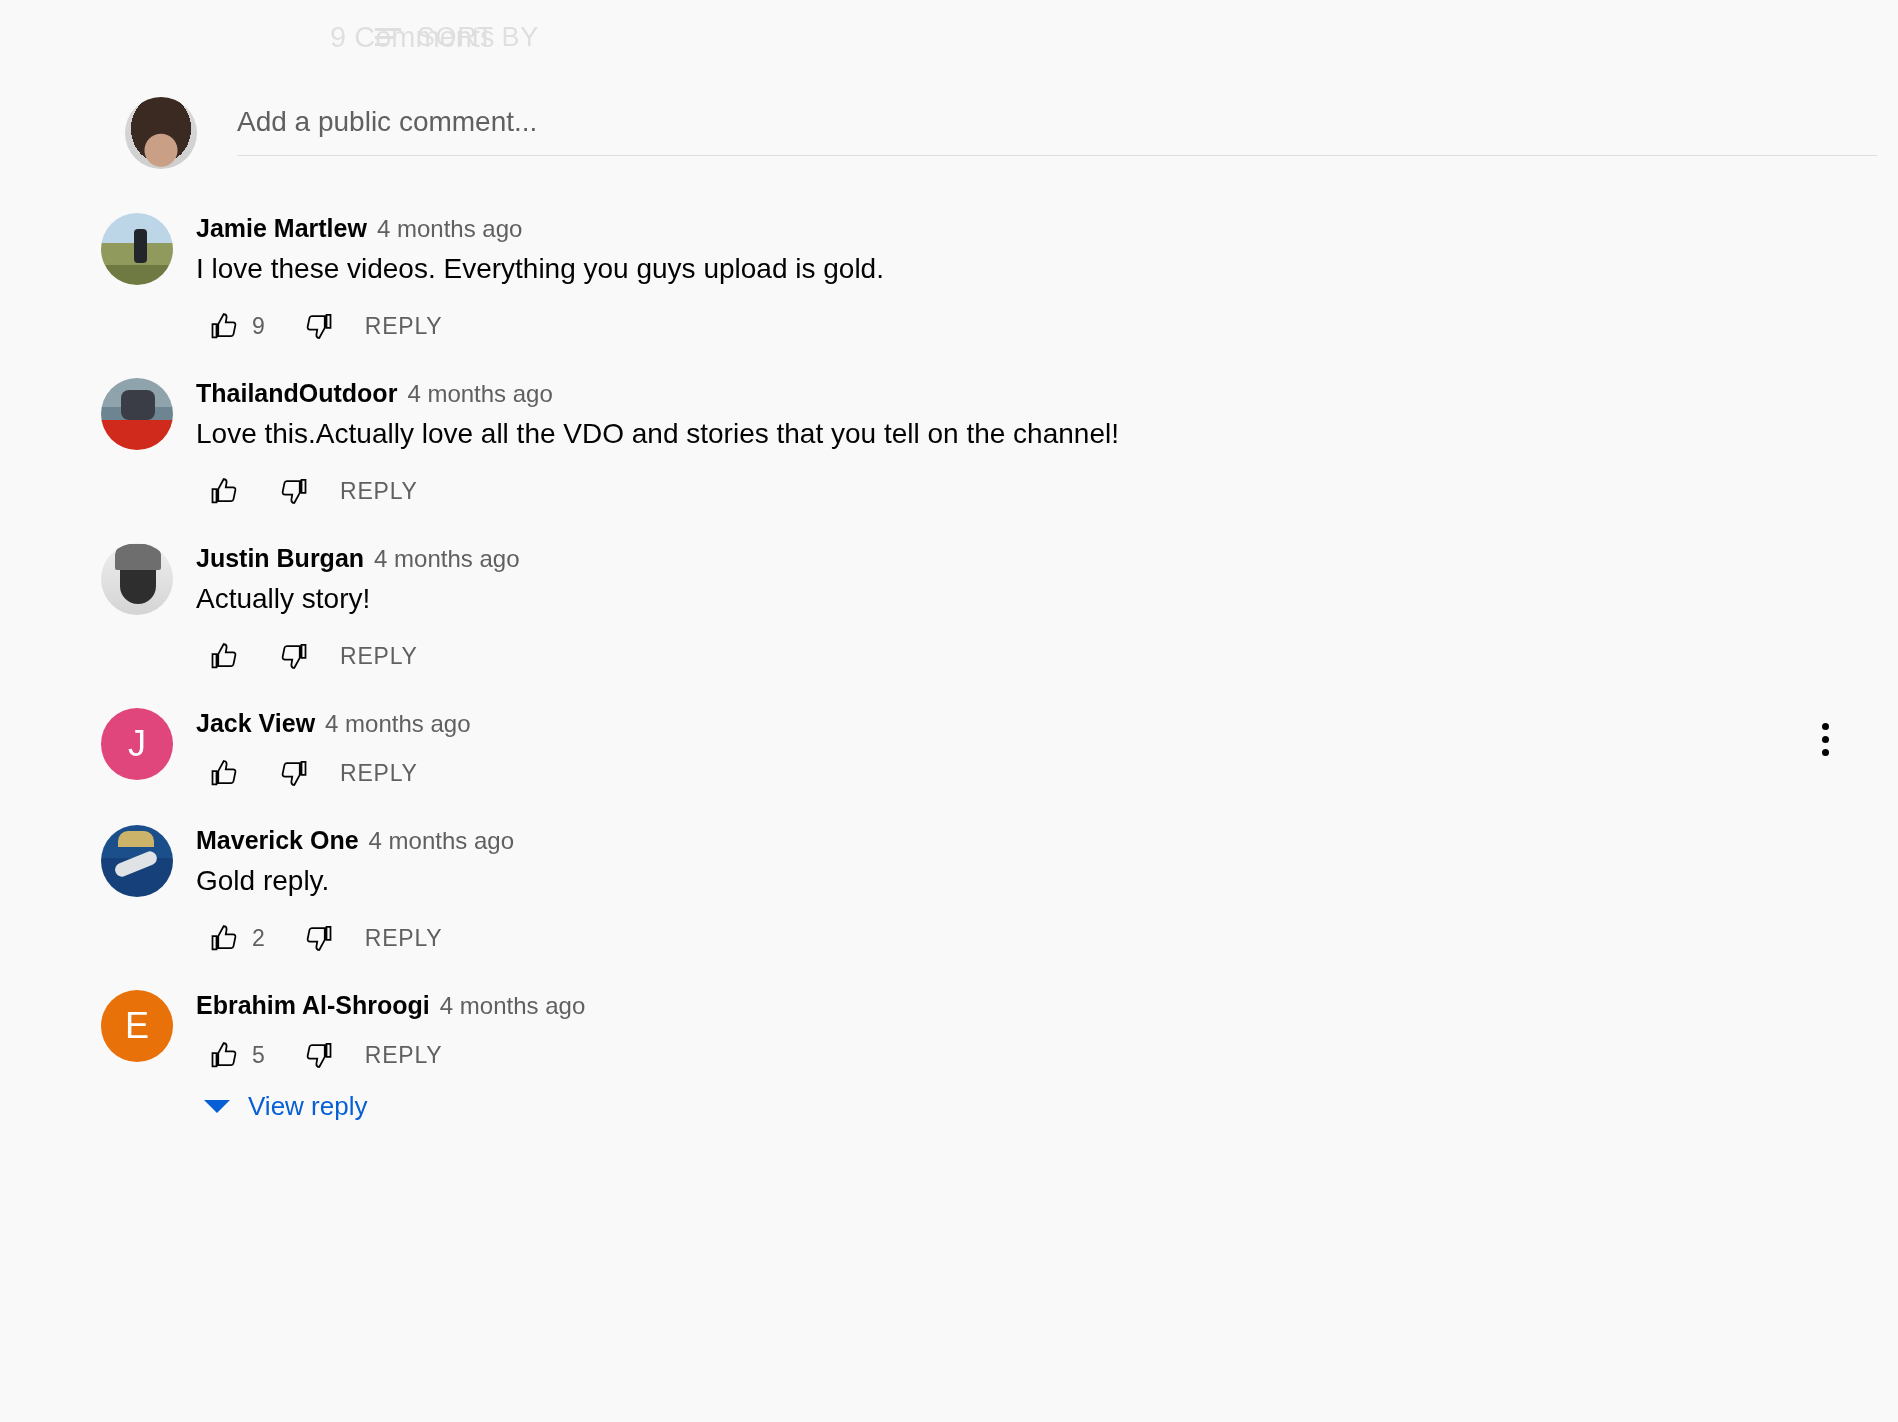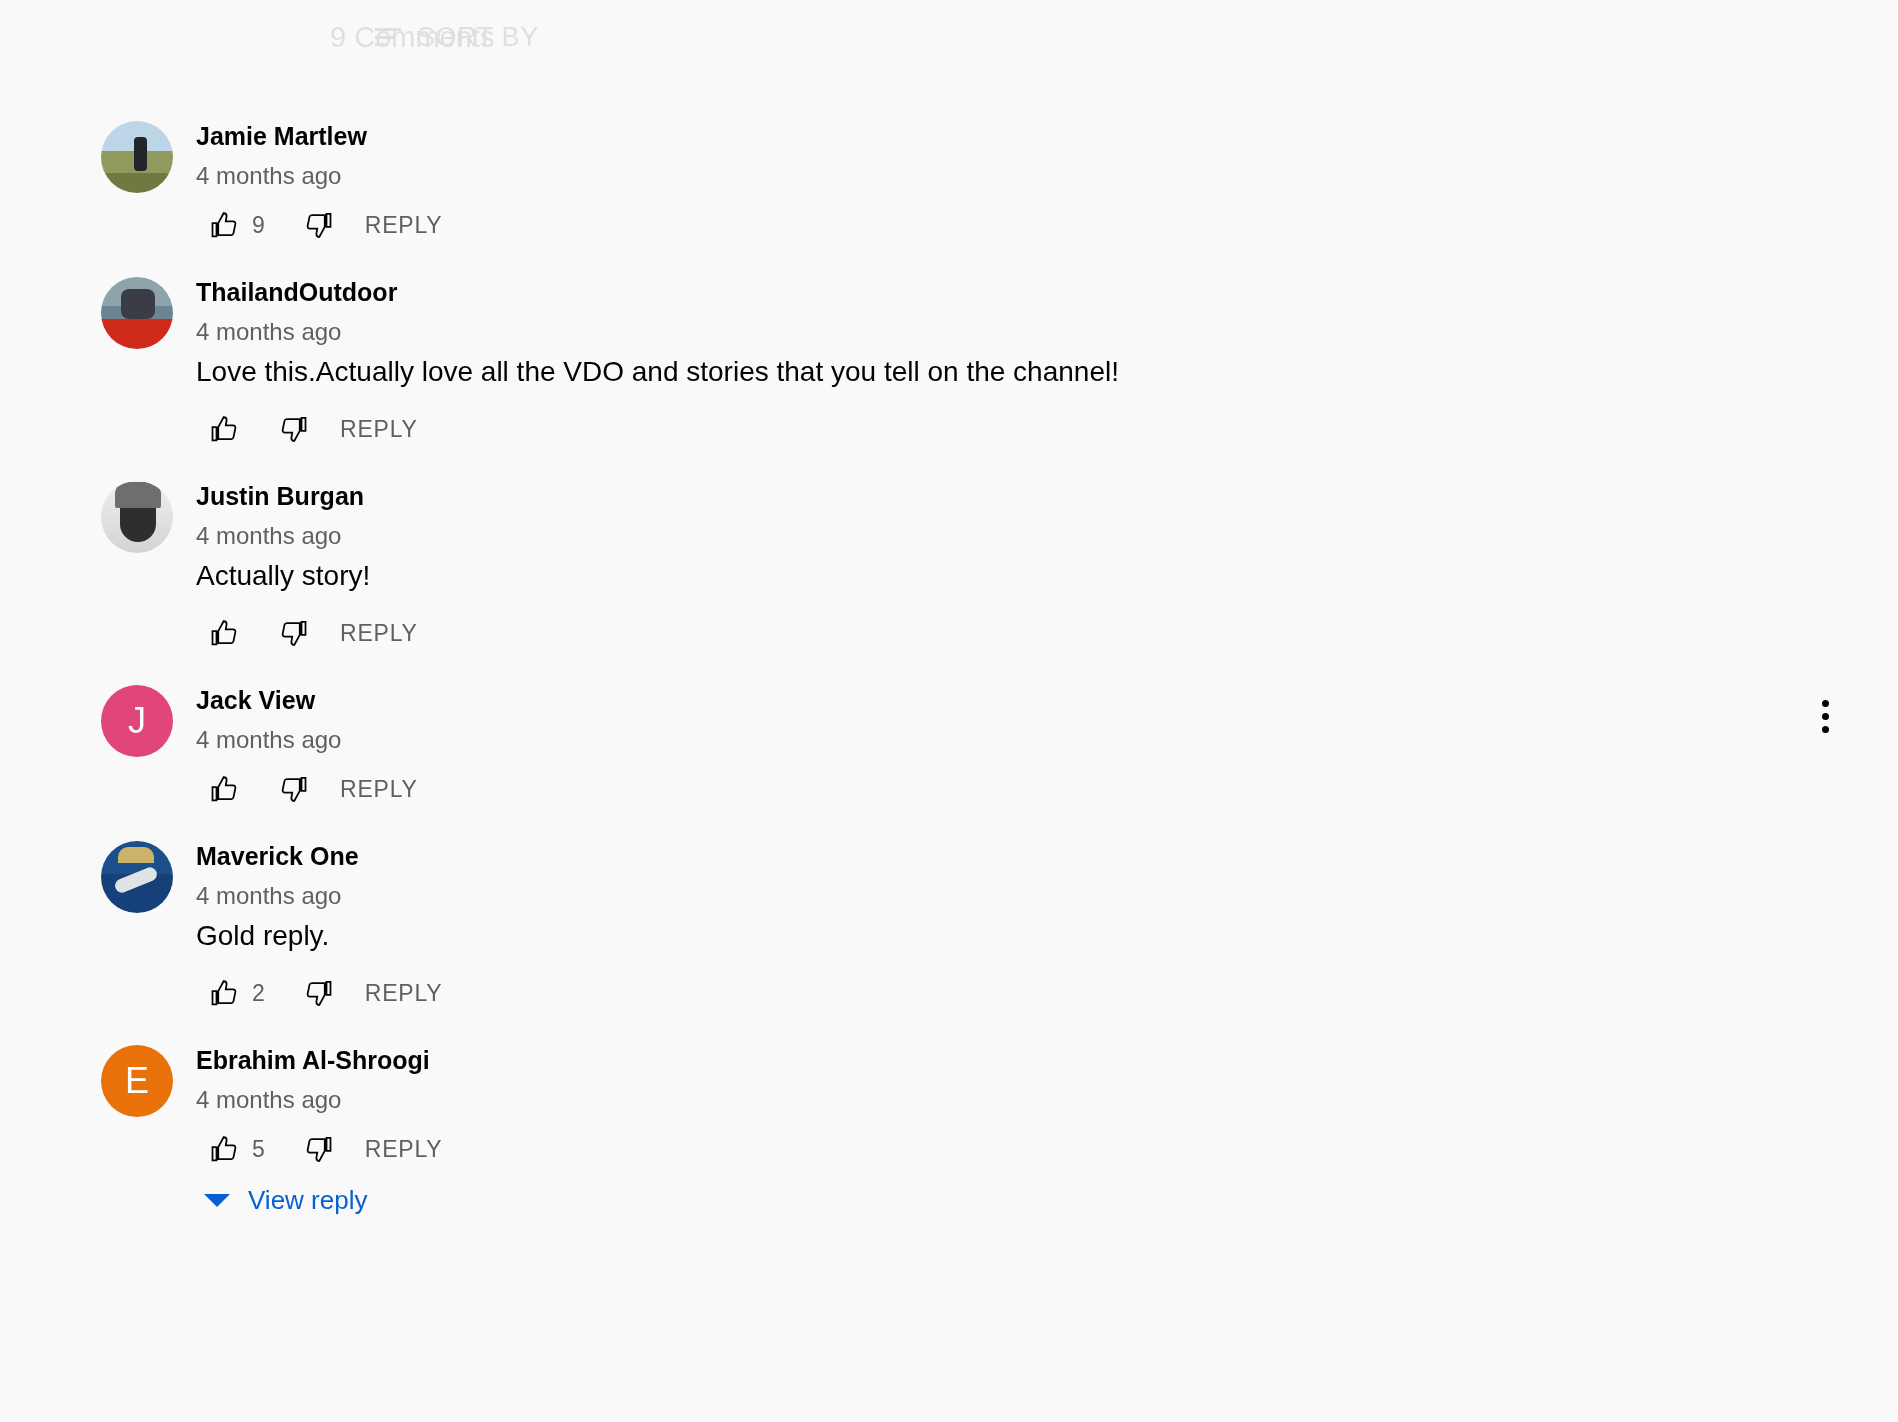--- a/index.html
+++ b/index.html
@@ -185,21 +185,20 @@
     display: flex;
     padding: 0 0 0 101px;
     margin-top: 24px;
   }
   .comment-body { margin-left: 23px; width: 1600px; }
 
   .comment-head {
     display: flex; align-items: baseline; gap: 10px;
     line-height: 30px;
     margin-bottom: 6px;
-    flex-direction: column;
   }
   .author {
     font-size: 25px;
     font-weight: 700;
     color: #030303;
     cursor: pointer;
   }
   .timestamp {
     font-size: 24px;
     color: #606060;
@@ -343,29 +342,36 @@
           <i></i>
           <i></i>
       </span>
       <span class="behind-sort">SORT BY</span>
     </div>
   </div>
 
 
   <div id="comments">
 
+    <div class="add-comment">
+      <div class="avatar av-user"></div>
+      <div class="field">
+        <div class="placeholder">Add a public comment...</div>
+      </div>
+    </div>
 
     <div id="comment-list">
   <div class="comment">
     <div class="avatar av-jamie"></div>
     <div class="comment-body">
       <div class="comment-head">
         <span class="author">Jamie Martlew</span>
         <span class="timestamp">4 months ago</span>
       </div>
+      <div class="comment-text">I love these videos. Everything you guys upload is gold.</div>
       <div class="actions">
         <span class="icon-btn">
           <svg width="30" height="30" viewBox="0 0 24 24" fill="none" stroke="#030303" stroke-width="1.4">
             <path d="M2 10.5h3.2V21H2zM6.6 10.5 11 2.4c1.5.1 2.3 1.1 2.3 2.5l-.7 4.2h5.9c1.2 0 2 1 1.8 2.1l-1.5 7.3c-.2.9-1 1.5-1.9 1.5H6.6z"></path>
           </svg>
         </span>
         <span class="like-count">9</span>
         <span class="gap-md"></span>
         <span class="icon-btn">
           <svg width="30" height="30" viewBox="0 0 24 24" fill="none" stroke="#030303" stroke-width="1.4">

